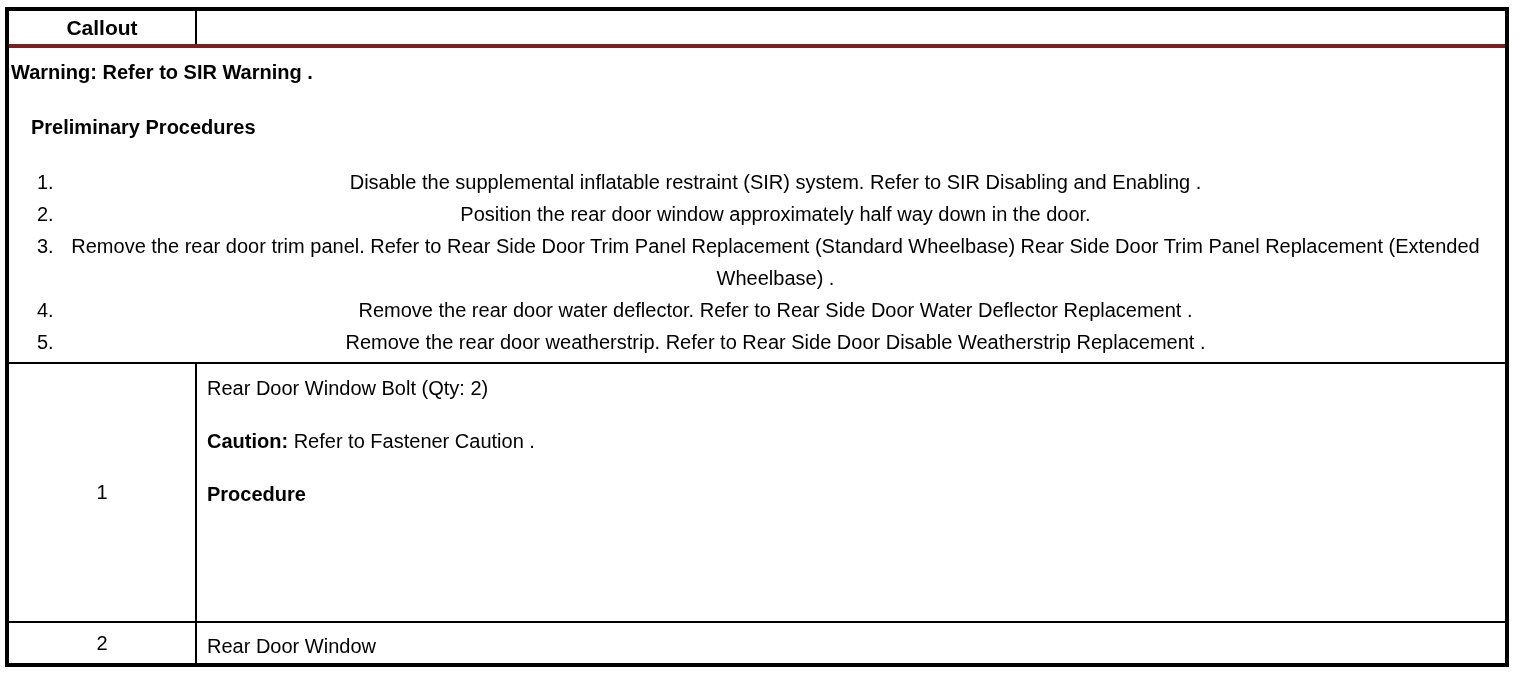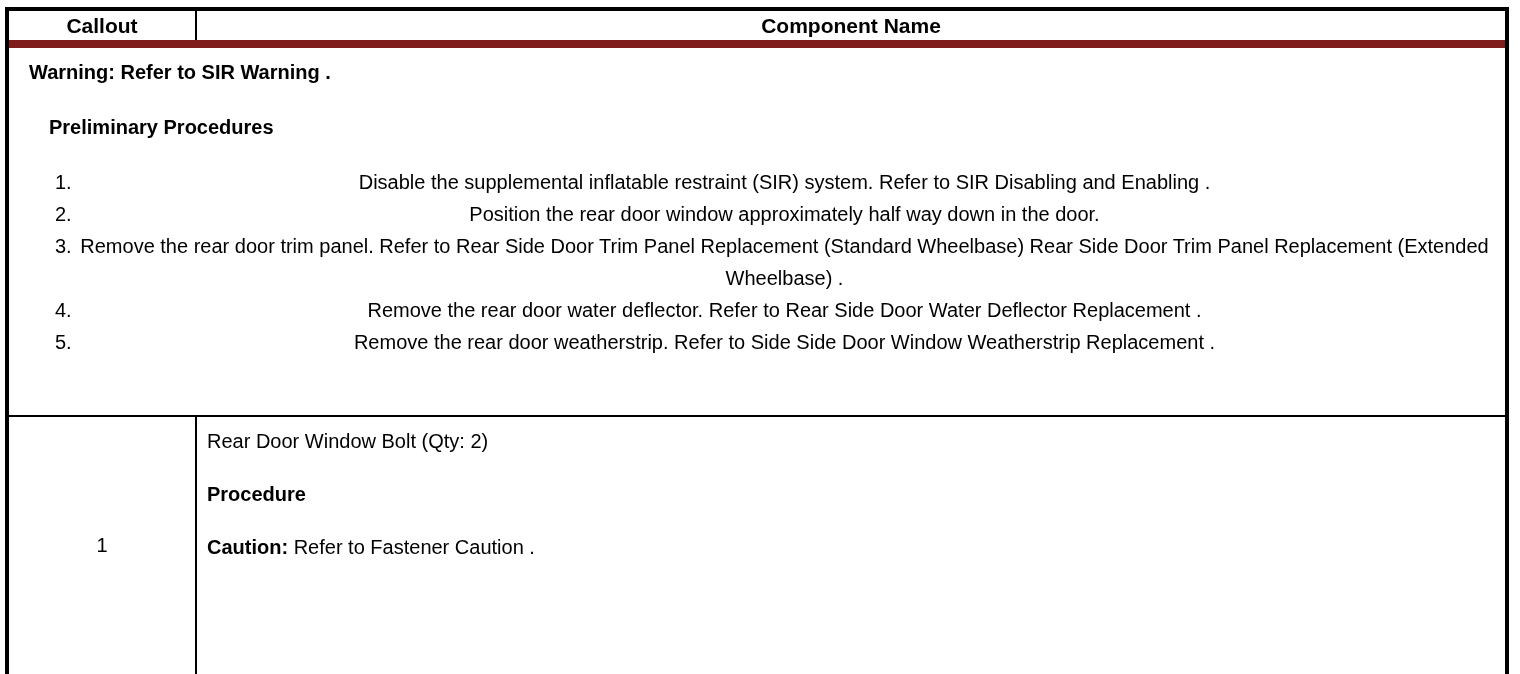--- a/index.html
+++ b/index.html
@@ -14,42 +14,42 @@
     position: absolute;
     left: 5px; top: 7px;
     width: 1504px;
     border: 4px solid #000000;
     background: #ffffff;
   }
   
   .hdr-row {
     display: flex;
     height: 37px;
-    border-bottom: 8px solid #7f1d1d;
+    border-bottom: 4px solid #7f1d1d;
   }
   .callout-w {
     width: 188px;
     border-right: 2px solid #000000;
     flex: 0 0 188px;
   }
   .hdr-cell {
     display: flex;
     align-items: center;
     justify-content: center;
     font-weight: bold;
     font-size: 21px;
   }
   .flexfill { flex: 1 1 auto; }
   
   .prelim {
-    height: 369px;
+    height: 316px;
     border-bottom: 2px solid #000000;
     font-size: 20px;
     line-height: 32px;
-    padding: 8px 8px 0 20px;
+    padding: 8px 8px 0 2px;
     overflow: hidden;
   }
   .warning { font-weight: bold; }
   .prelim-heading {
     font-weight: bold;
     margin: 23px 0 0 20px;
   }
   .steps { margin-top: 23px; }
   .step { display: flex; }
   .step-num {
@@ -85,21 +85,20 @@
   .para { margin: 0 0 21px 0; }
   .b { font-weight: bold; }
 </style>
 </head>
 <body>
 
 <div class="tbl">
 
   <div class="hdr-row">
     <div class="hdr-cell callout-w">Callout</div>
-    <div class="hdr-cell flexfill">Component Name</div>
   </div>
 
   <div class="prelim">
     <div class="warning">Warning: Refer to SIR Warning .</div>
     <div class="prelim-heading">Preliminary Procedures</div>
     <div class="steps">
       <div class="step">
         <span class="step-num">1.</span>
         <span class="step-text">Disable the supplemental inflatable restraint (SIR) system. Refer to SIR Disabling and Enabling .</span>
       </div>
@@ -110,31 +109,31 @@
       <div class="step">
         <span class="step-num">3.</span>
         <span class="step-text">Remove the rear door trim panel. Refer to Rear Side Door Trim Panel Replacement (Standard Wheelbase) Rear Side Door Trim Panel Replacement (Extended Wheelbase) .</span>
       </div>
       <div class="step">
         <span class="step-num">4.</span>
         <span class="step-text">Remove the rear door water deflector. Refer to Rear Side Door Water Deflector Replacement .</span>
       </div>
       <div class="step">
         <span class="step-num">5.</span>
-        <span class="step-text">Remove the rear door weatherstrip. Refer to Side Side Door Window Weatherstrip Replacement .</span>
+        <span class="step-text">Remove the rear door weatherstrip. Refer to Rear Side Door Disable Weatherstrip Replacement .</span>
       </div>
     </div>
   </div>
 
   <div class="row row1">
     <div class="callout-cell callout-w">1</div>
     <div class="content-cell">
       <p class="para">Rear Door Window Bolt (Qty: 2)</p>
+      <p class="para"><span class="b">Caution:</span> <span>Refer to Fastener Caution .</span></p>
       <p class="para b">Procedure</p>
-      <p class="para"><span class="b">Caution:</span> <span>Refer to Fastener Caution .</span></p>
     </div>
   </div>
 
   <div class="row row2">
     <div class="callout-cell callout-w">2</div>
     <div class="content-cell v-center">
       <span>Rear Door Window</span>
     </div>
   </div>
 

